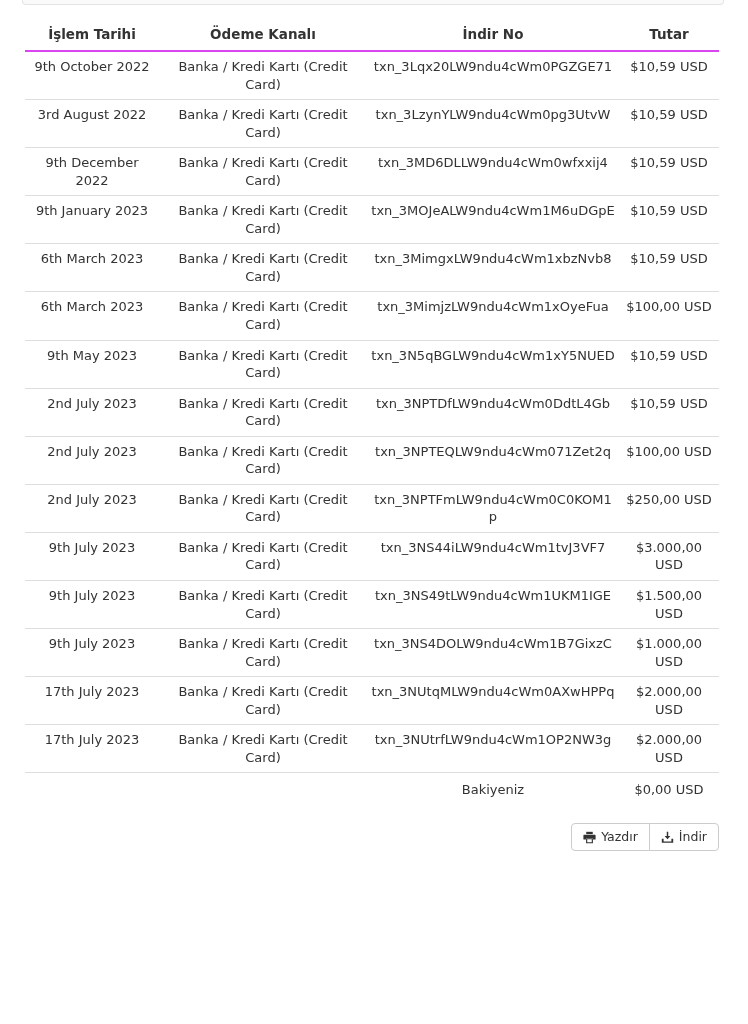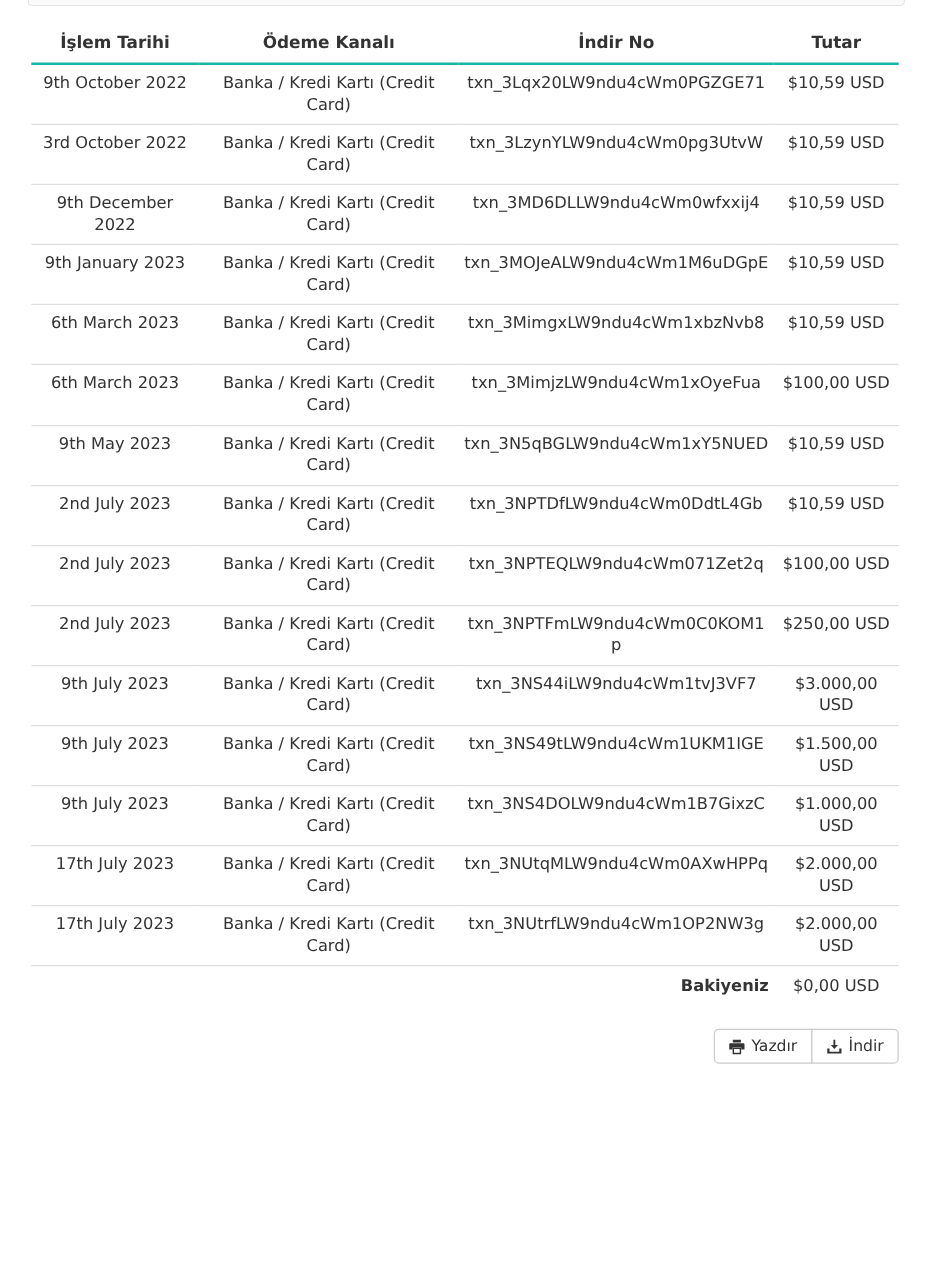--- a/index.html
+++ b/index.html
@@ -38,39 +38,38 @@
   }
   .tx-table col.c-date    { width: 134px; }
   .tx-table col.c-channel { width: 208px; }
   .tx-table col.c-txn     { width: 252px; }
   .tx-table col.c-amount  { width: 100px; }
   .tx-table th {
     font-size: 13.5px;
     font-weight: bold;
     text-align: center;
     padding: 8px 4px;
-    border-bottom: 2px solid #14b8a6;
+    border-bottom: 2px solid #d946ef;
     color: #333333;
   }
   .tx-table td {
     text-align: center;
     vertical-align: top;
     padding: 6px 4px;
     border-top: 1px solid #dddddd;
     line-height: 1.35;
     word-wrap: break-word;
   }
   .tx-table tfoot td {
     padding: 8px 4px;
     border-top: 1px solid #dddddd;
     text-align: center;
   }
   .tx-table tfoot .balance-label {
-    font-weight: bold;
-    text-align: right;
+    font-weight: normal;
   }
   .actions-bar {
     width: 694px;
     margin-left: 25px;
     margin-top: 16px;
     text-align: right;
   }
   .btn-group {
     display: inline-flex;
   }
@@ -121,21 +120,21 @@
     <tbody>
 
   <tr>
     <td>9th October 2022</td>
     <td>Banka / Kredi Kartı (Credit Card)</td>
     <td>txn_3Lqx20LW9ndu4cWm0PGZGE71</td>
     <td>$10,59 USD</td>
   </tr>
 
   <tr>
-    <td>3rd October 2022</td>
+    <td>3rd August 2022</td>
     <td>Banka / Kredi Kartı (Credit Card)</td>
     <td>txn_3LzynYLW9ndu4cWm0pg3UtvW</td>
     <td>$10,59 USD</td>
   </tr>
 
   <tr>
     <td>9th December 2022</td>
     <td>Banka / Kredi Kartı (Credit Card)</td>
     <td>txn_3MD6DLLW9ndu4cWm0wfxxij4</td>
     <td>$10,59 USD</td>

